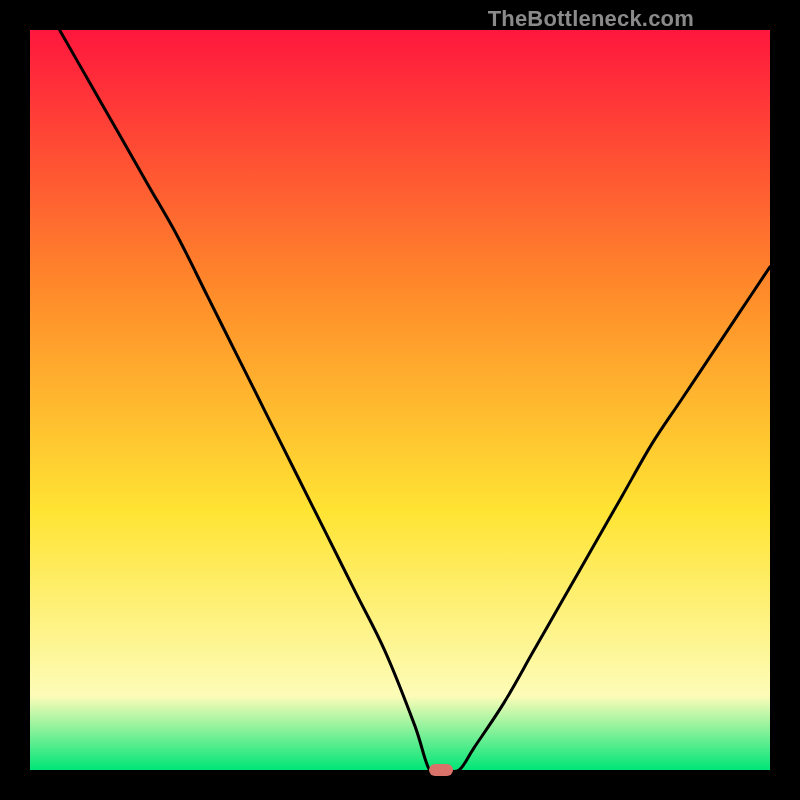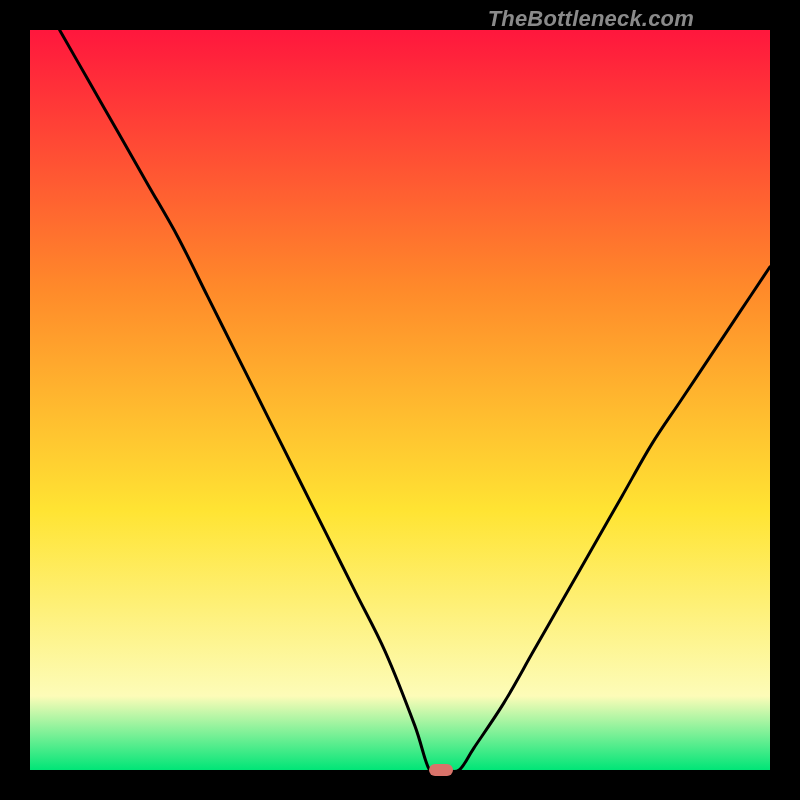--- a/index.html
+++ b/index.html
@@ -10,21 +10,20 @@
     background: #000000;
     overflow: hidden;
   }
   .frame {
     position: absolute;
     left: 0;
     top: 0;
     width: 708px;
     height: 800px;
     background: #000000;
-    font-style: italic;
   }
   .watermark {
     position: absolute;
     top: 6px;
     right: 14px;
     font-family: Arial, Helvetica, sans-serif;
     font-size: 22px;
     font-weight: 700;
     color: #8a8a8a;
     letter-spacing: 0.2px;

